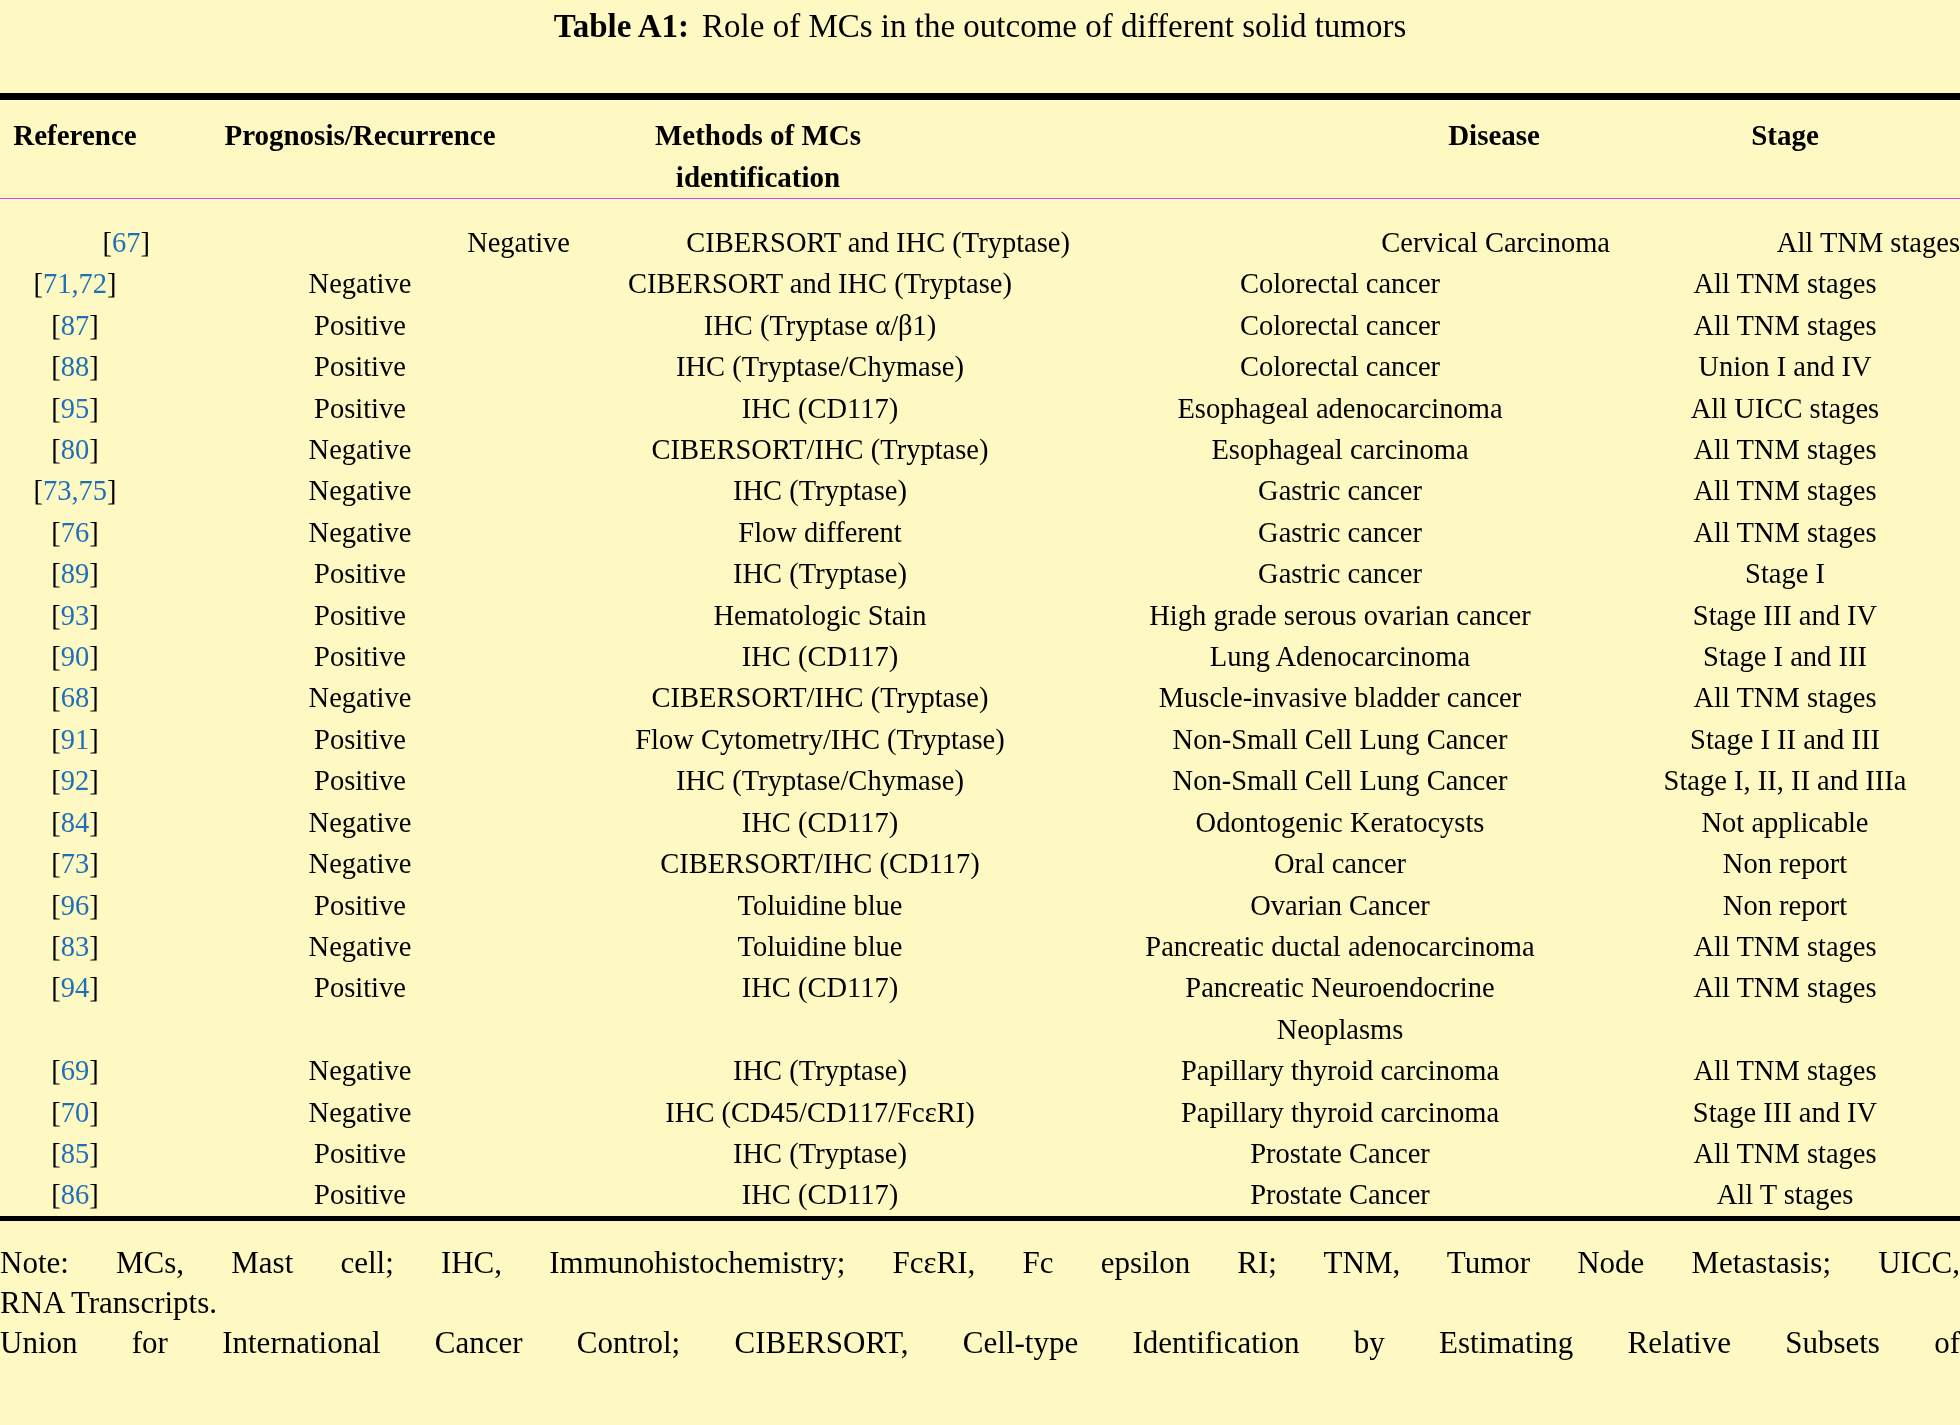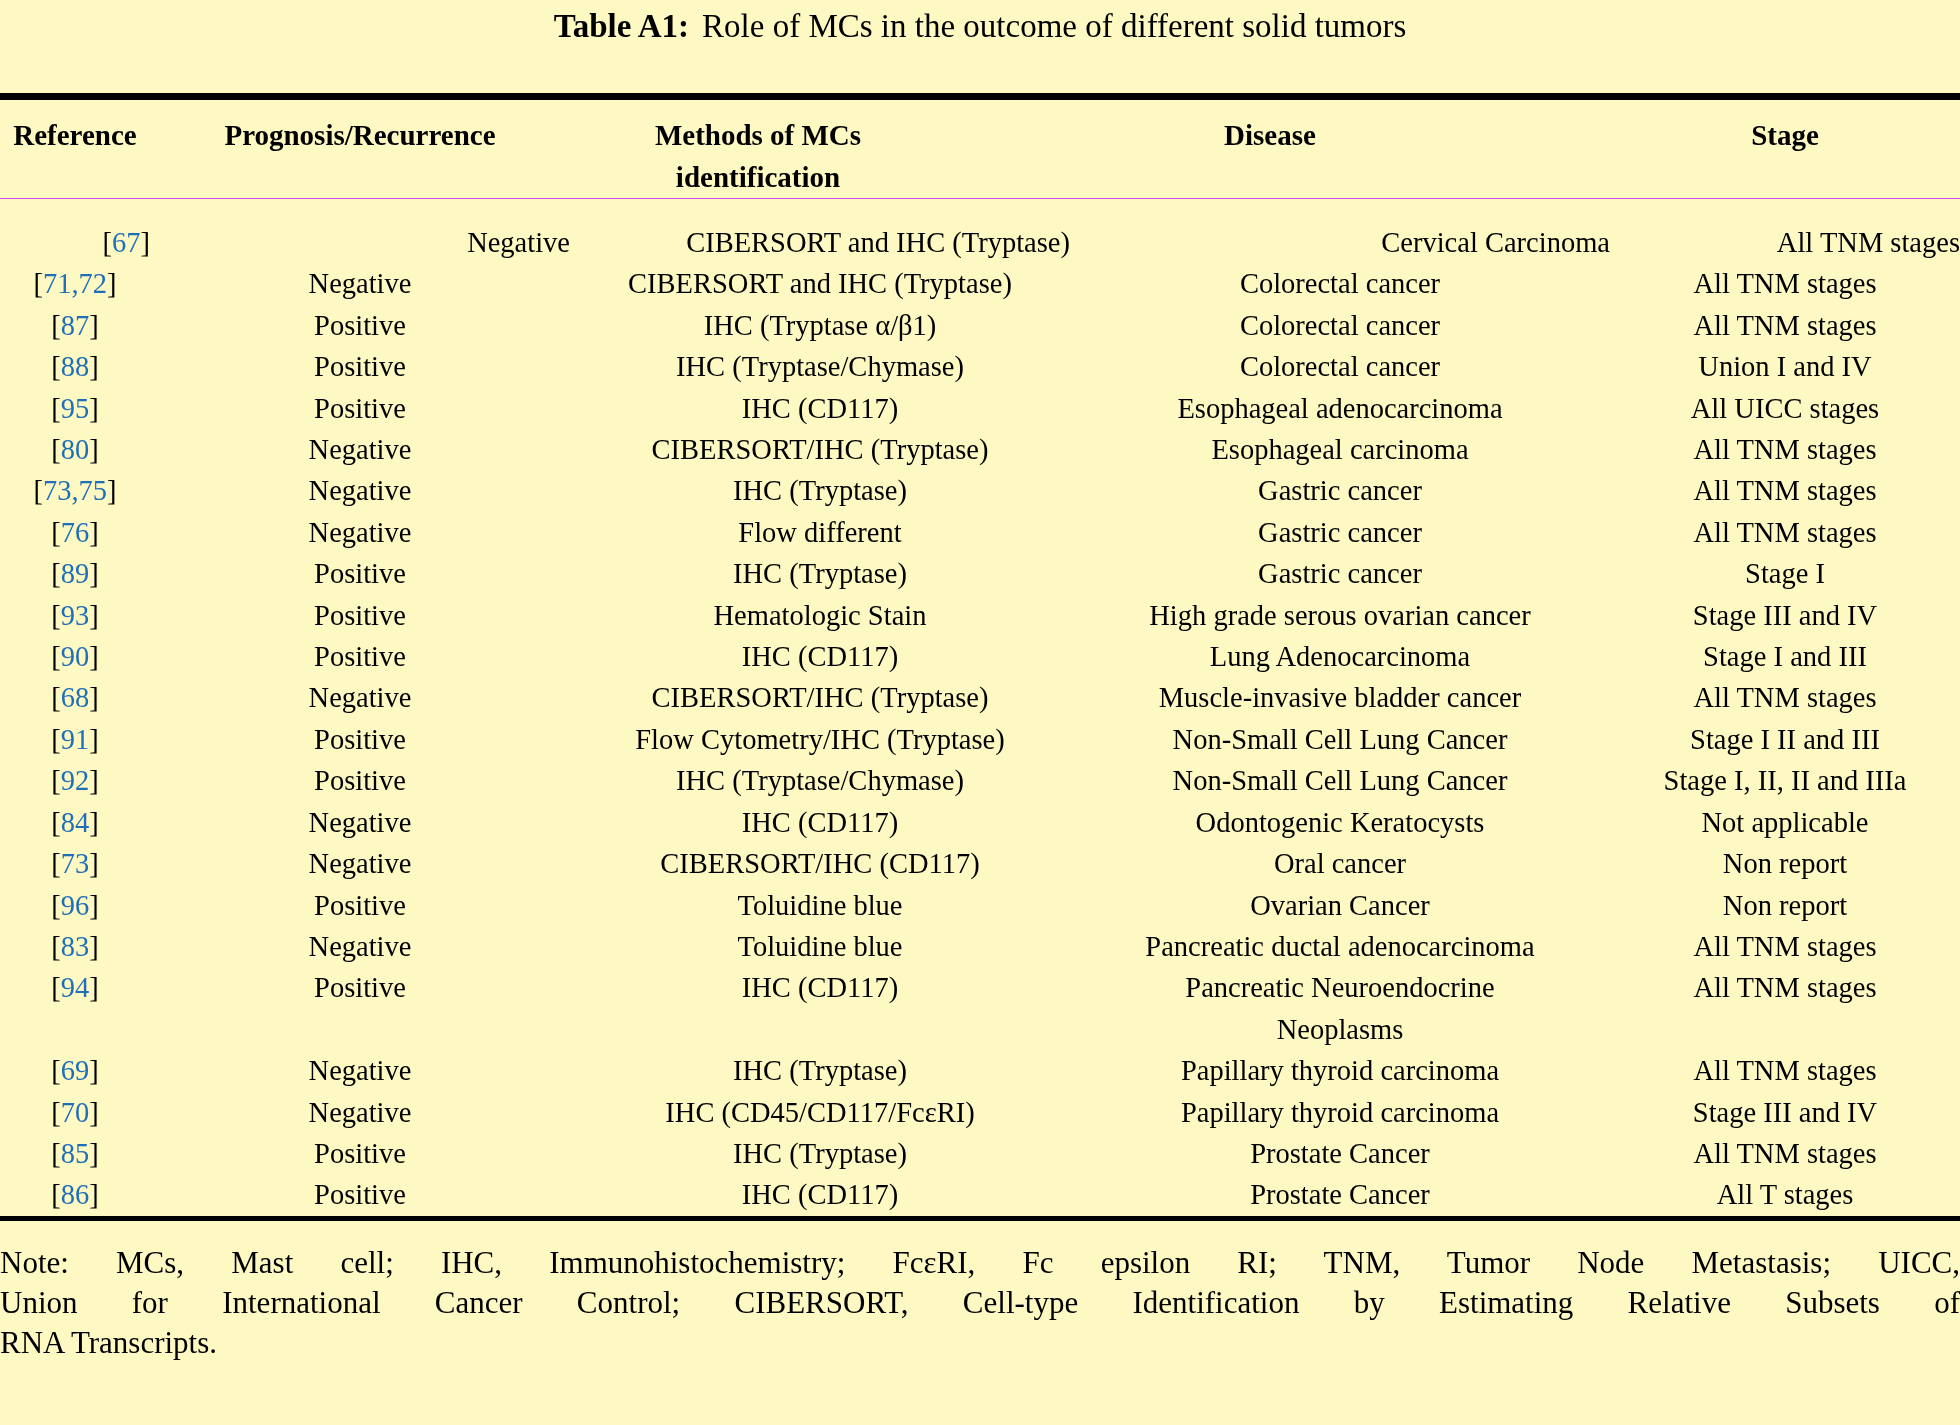--- a/index.html
+++ b/index.html
@@ -42,21 +42,21 @@
     font-weight: bold;
     font-size: 29px;
     line-height: 42px;
     text-align: center;
     vertical-align: top;
     padding: 14px 0 0 0;
     height: 96px;
     box-sizing: border-box;
   }
   .hdr-methods { transform: translateX(-62px); }
-  .hdr-disease { transform: translateX(-70px); }
+  .hdr-disease { transform: translateX(-70px); text-align: right; }
   td {
     font-size: 28.5px;
     line-height: 41.4px;
     text-align: center;
     vertical-align: top;
     padding: 0;
   }
   tbody tr:first-child td { padding-top: 23px; text-align: right; }
   td[data-name="disease-cell"] { white-space: pre-line; }
   .bracket { color: #000; }
@@ -269,17 +269,17 @@
           <td data-name="prognosis-cell">Positive</td>
           <td data-name="method-cell">IHC (CD117)</td>
           <td data-name="disease-cell">Prostate Cancer</td>
           <td data-name="stage-cell">All T stages</td>
         </tr>
       </tbody>
   </table>
 
   <div class="note" data-name="table-note">
       <div class="note-line justify-full" data-name="note-line">Note: MCs, Mast cell; IHC, Immunohistochemistry; FcεRI, Fc epsilon RI; TNM, Tumor Node Metastasis; UICC,</div>
+      <div class="note-line" data-name="note-line">RNA Transcripts.</div>
       <div class="note-line justify-full" data-name="note-line">Union for International Cancer Control; CIBERSORT, Cell-type Identification by Estimating Relative Subsets of</div>
-      <div class="note-line" data-name="note-line">RNA Transcripts.</div>
     </div>
 
 </div>
 
 </body></html>

